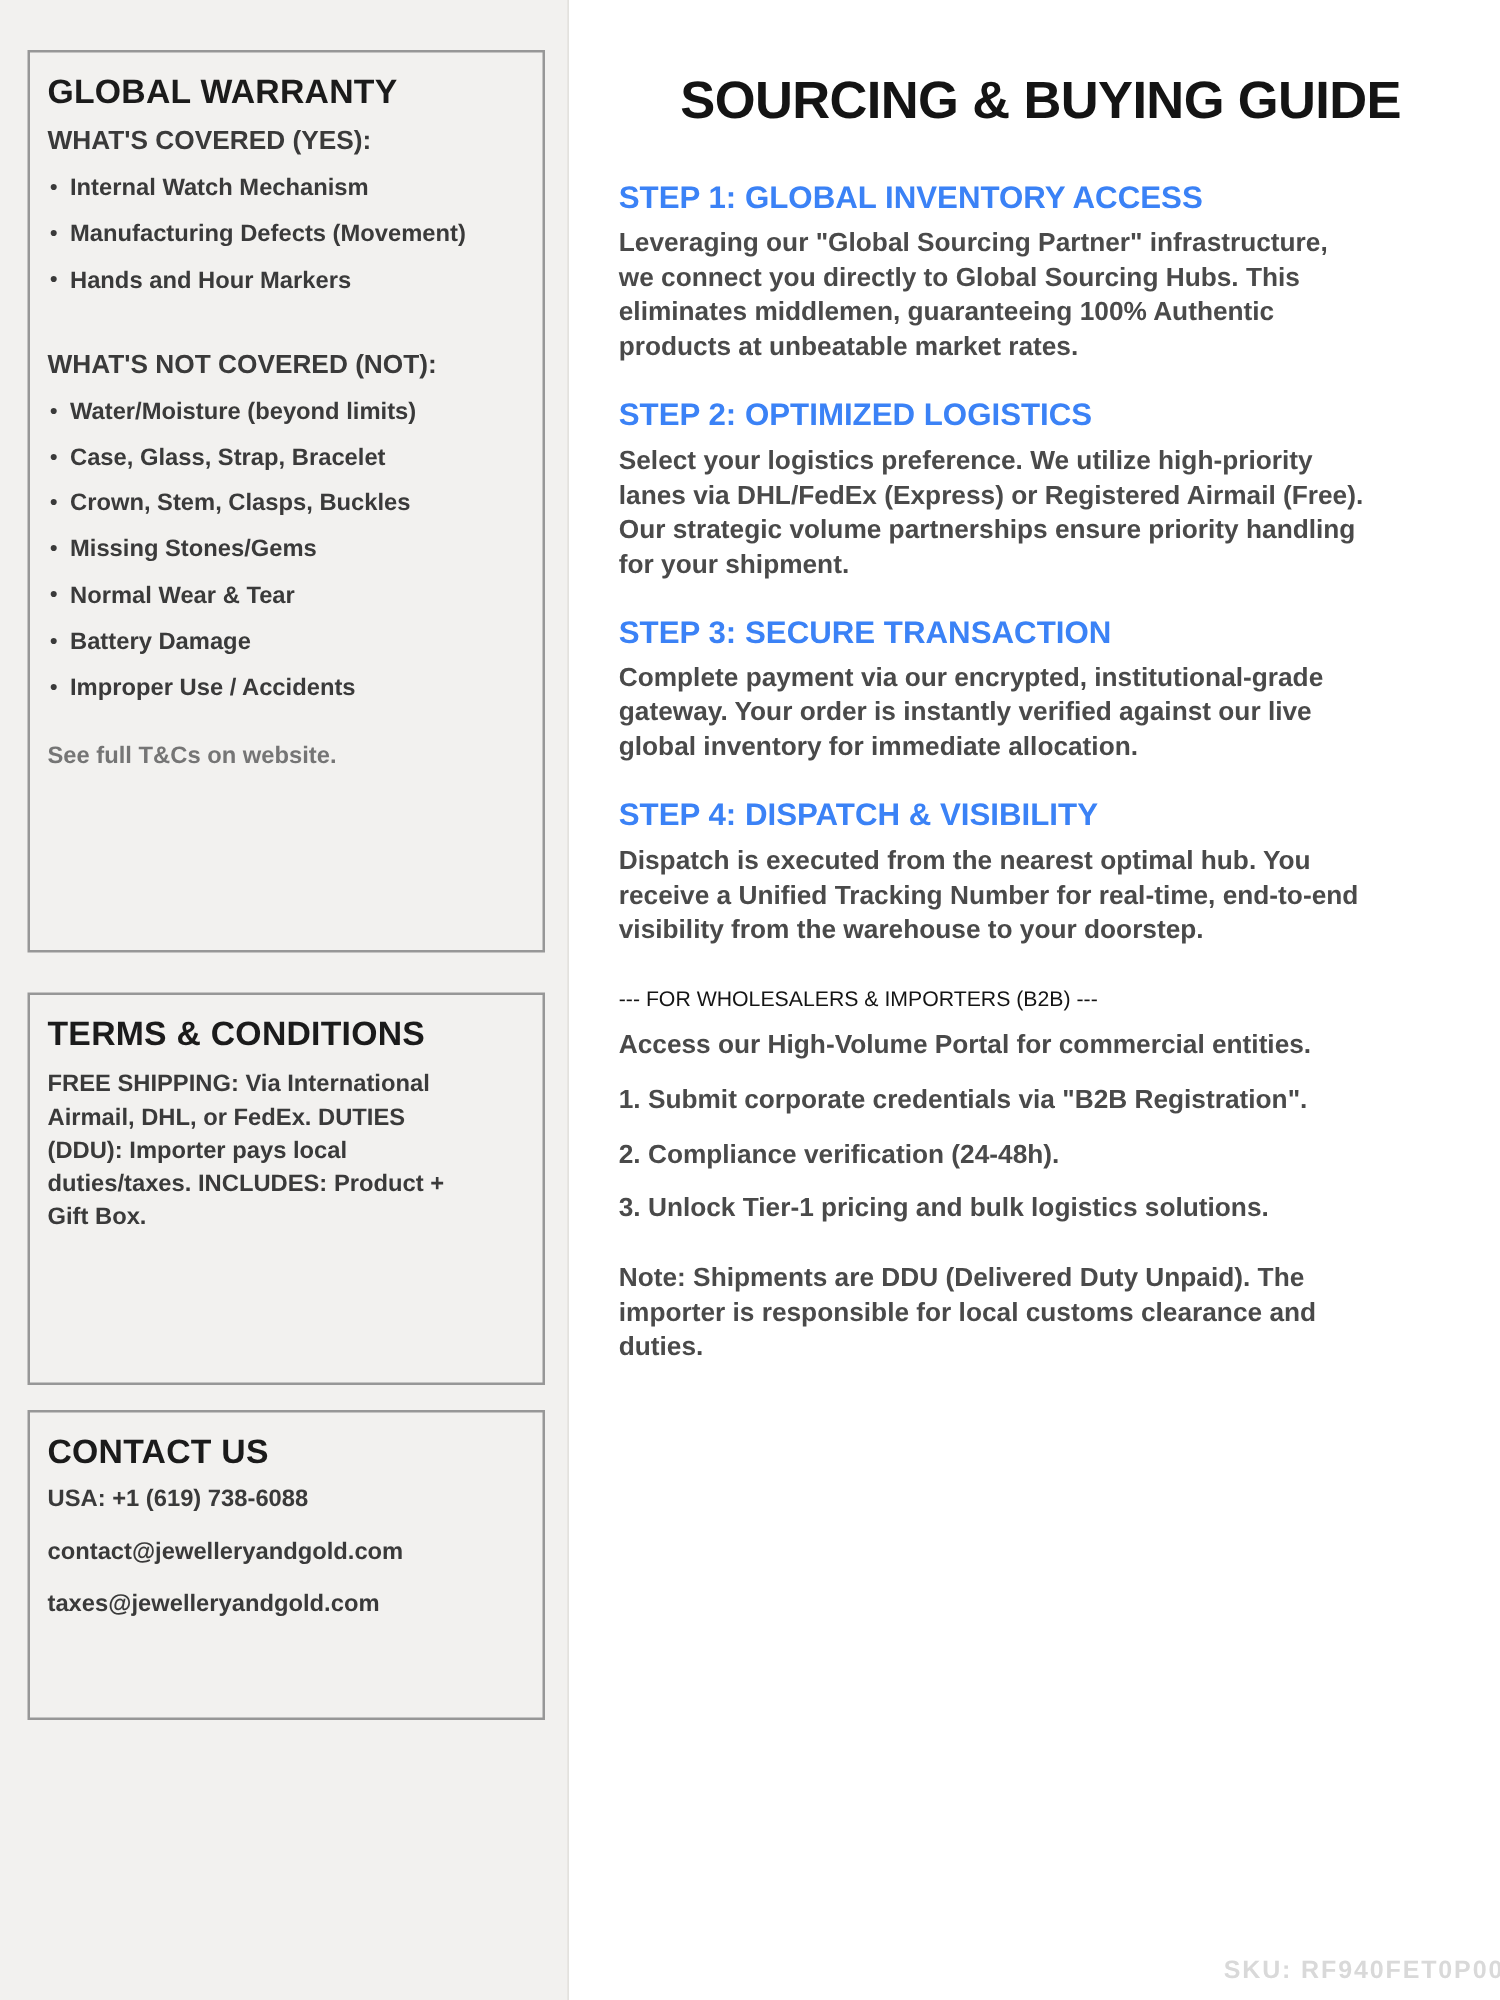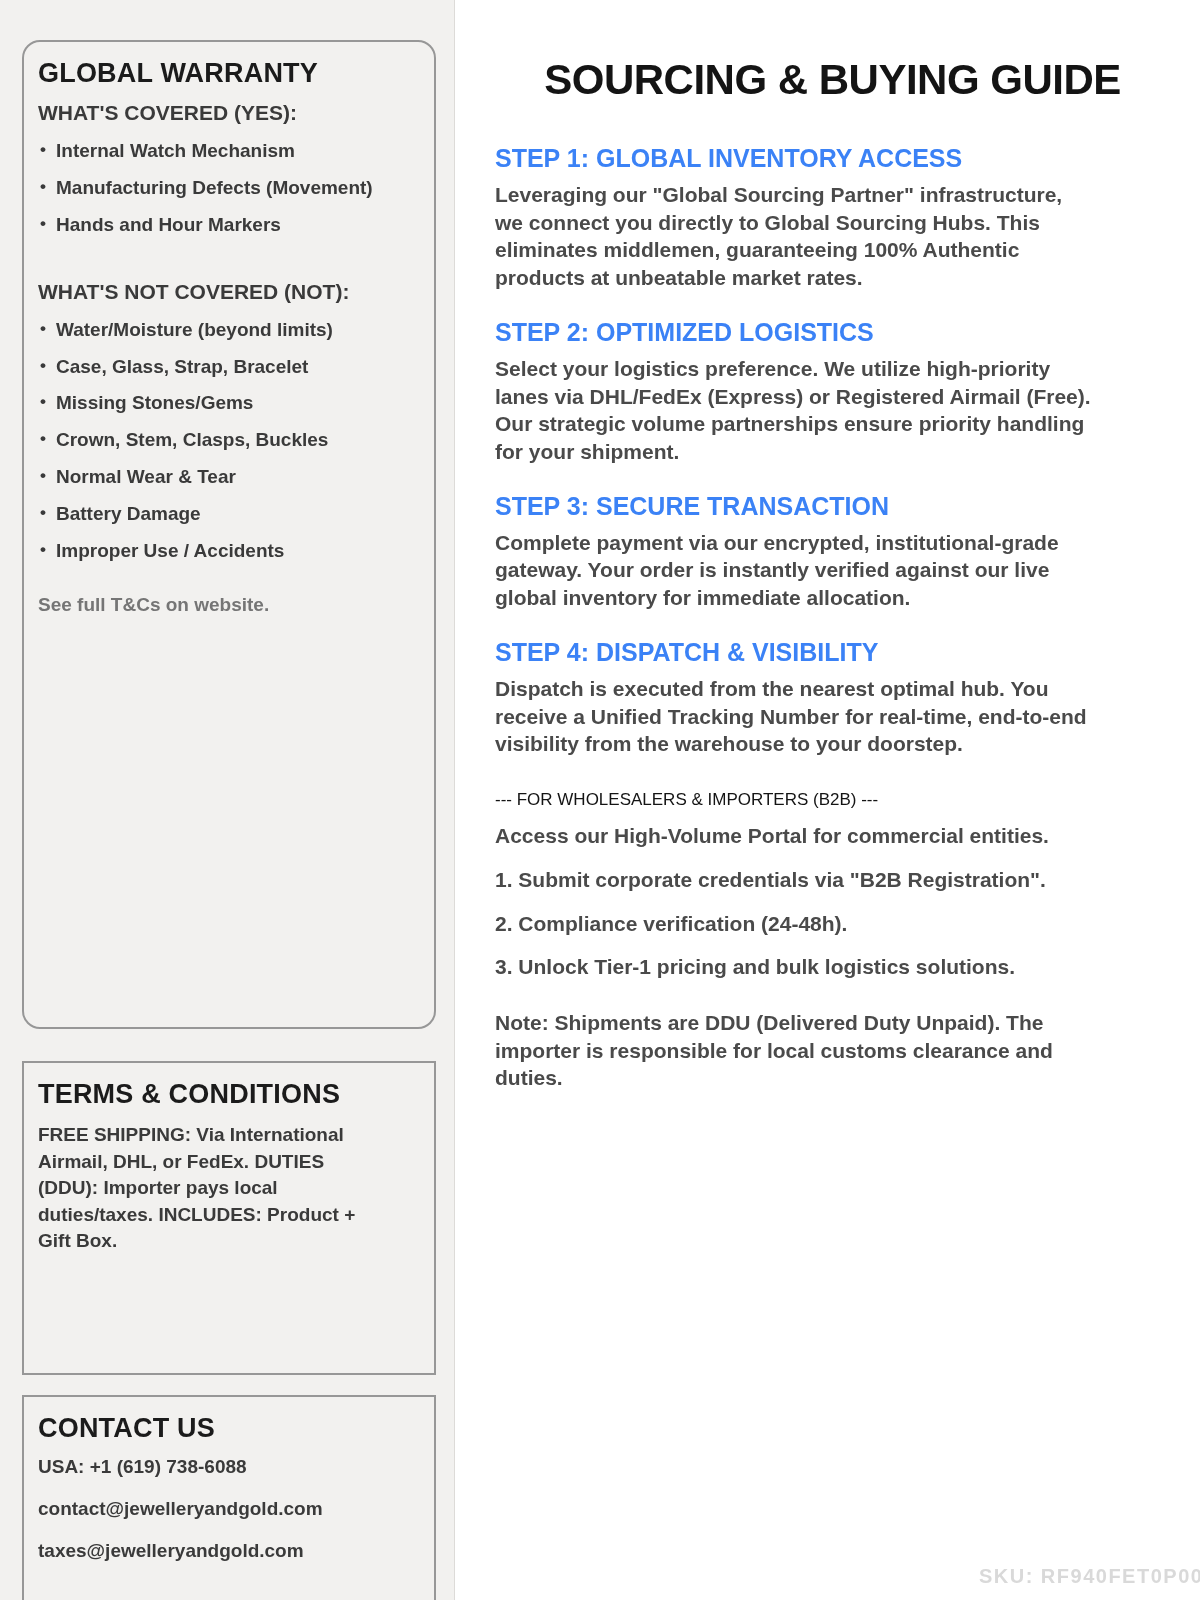--- a/index.html
+++ b/index.html
@@ -23,21 +23,21 @@
     background: #f2f1ef;
     border-right: 1px solid #dddbd8;
     padding: 40px 18px 0 22px;
   }
 
   .panel {
     border: 2px solid #979797;
     padding: 16px 18px 16px 14px;
     background: transparent;
   }
-  .panel-warranty { height: 989px; border-radius: 18px; }
+  .panel-warranty { height: 722px; }
   .panel-terms    { height: 314px; margin-top: 32px; }
   .panel-contact  { height: 248px; margin-top: 20px; }
 
   .panel-title {
     font-size: 27px;
     font-weight: 700;
     color: #1b1b1b;
     letter-spacing: 0.2px;
     margin-bottom: 12px;
   }
@@ -158,22 +158,22 @@
       <ul class="bullet-list">
         <li>Internal Watch Mechanism</li>
         <li>Manufacturing Defects (Movement)</li>
         <li>Hands and Hour Markers</li>
       </ul>
 
       <h3 class="sub-title gap-above">WHAT'S NOT COVERED (NOT):</h3>
       <ul class="bullet-list">
         <li>Water/Moisture (beyond limits)</li>
         <li>Case, Glass, Strap, Bracelet</li>
+        <li>Crown, Stem, Clasps, Buckles</li>
         <li>Missing Stones/Gems</li>
-        <li>Crown, Stem, Clasps, Buckles</li>
         <li>Normal Wear &amp; Tear</li>
         <li>Battery Damage</li>
         <li>Improper Use / Accidents</li>
       </ul>
 
       <p class="footnote">See full T&amp;Cs on website.</p>
     </section>
 
     <section class="panel panel-terms">
       <h2 class="panel-title">TERMS &amp; CONDITIONS</h2>

